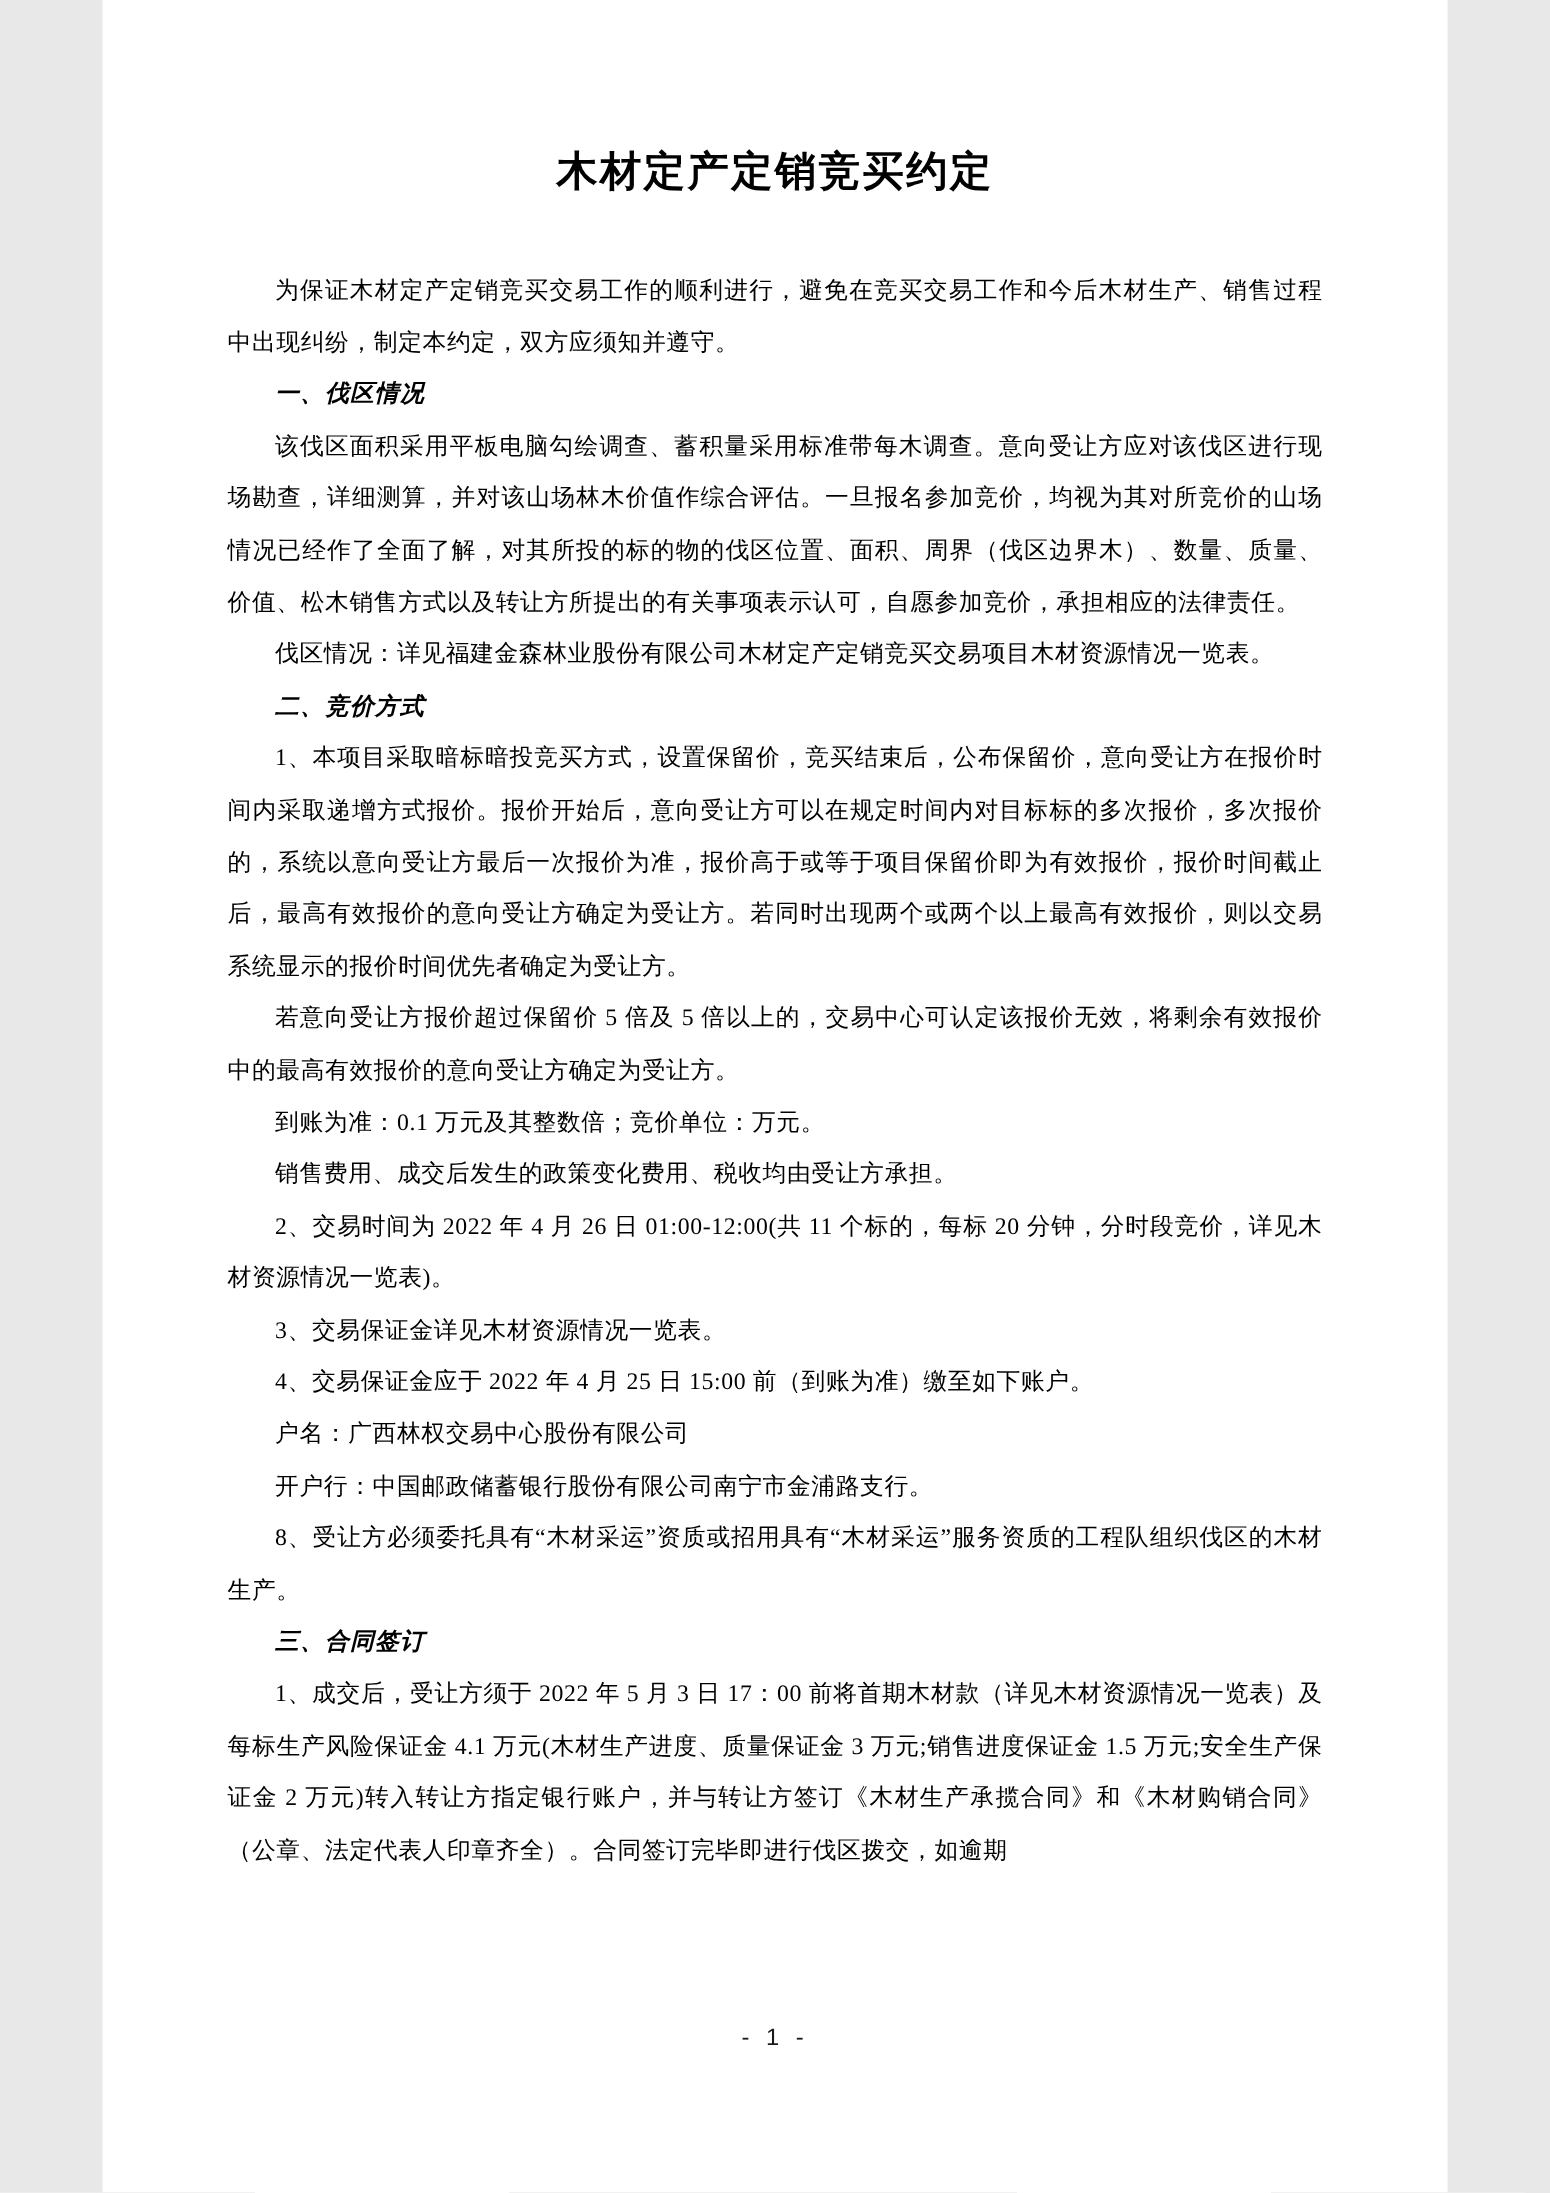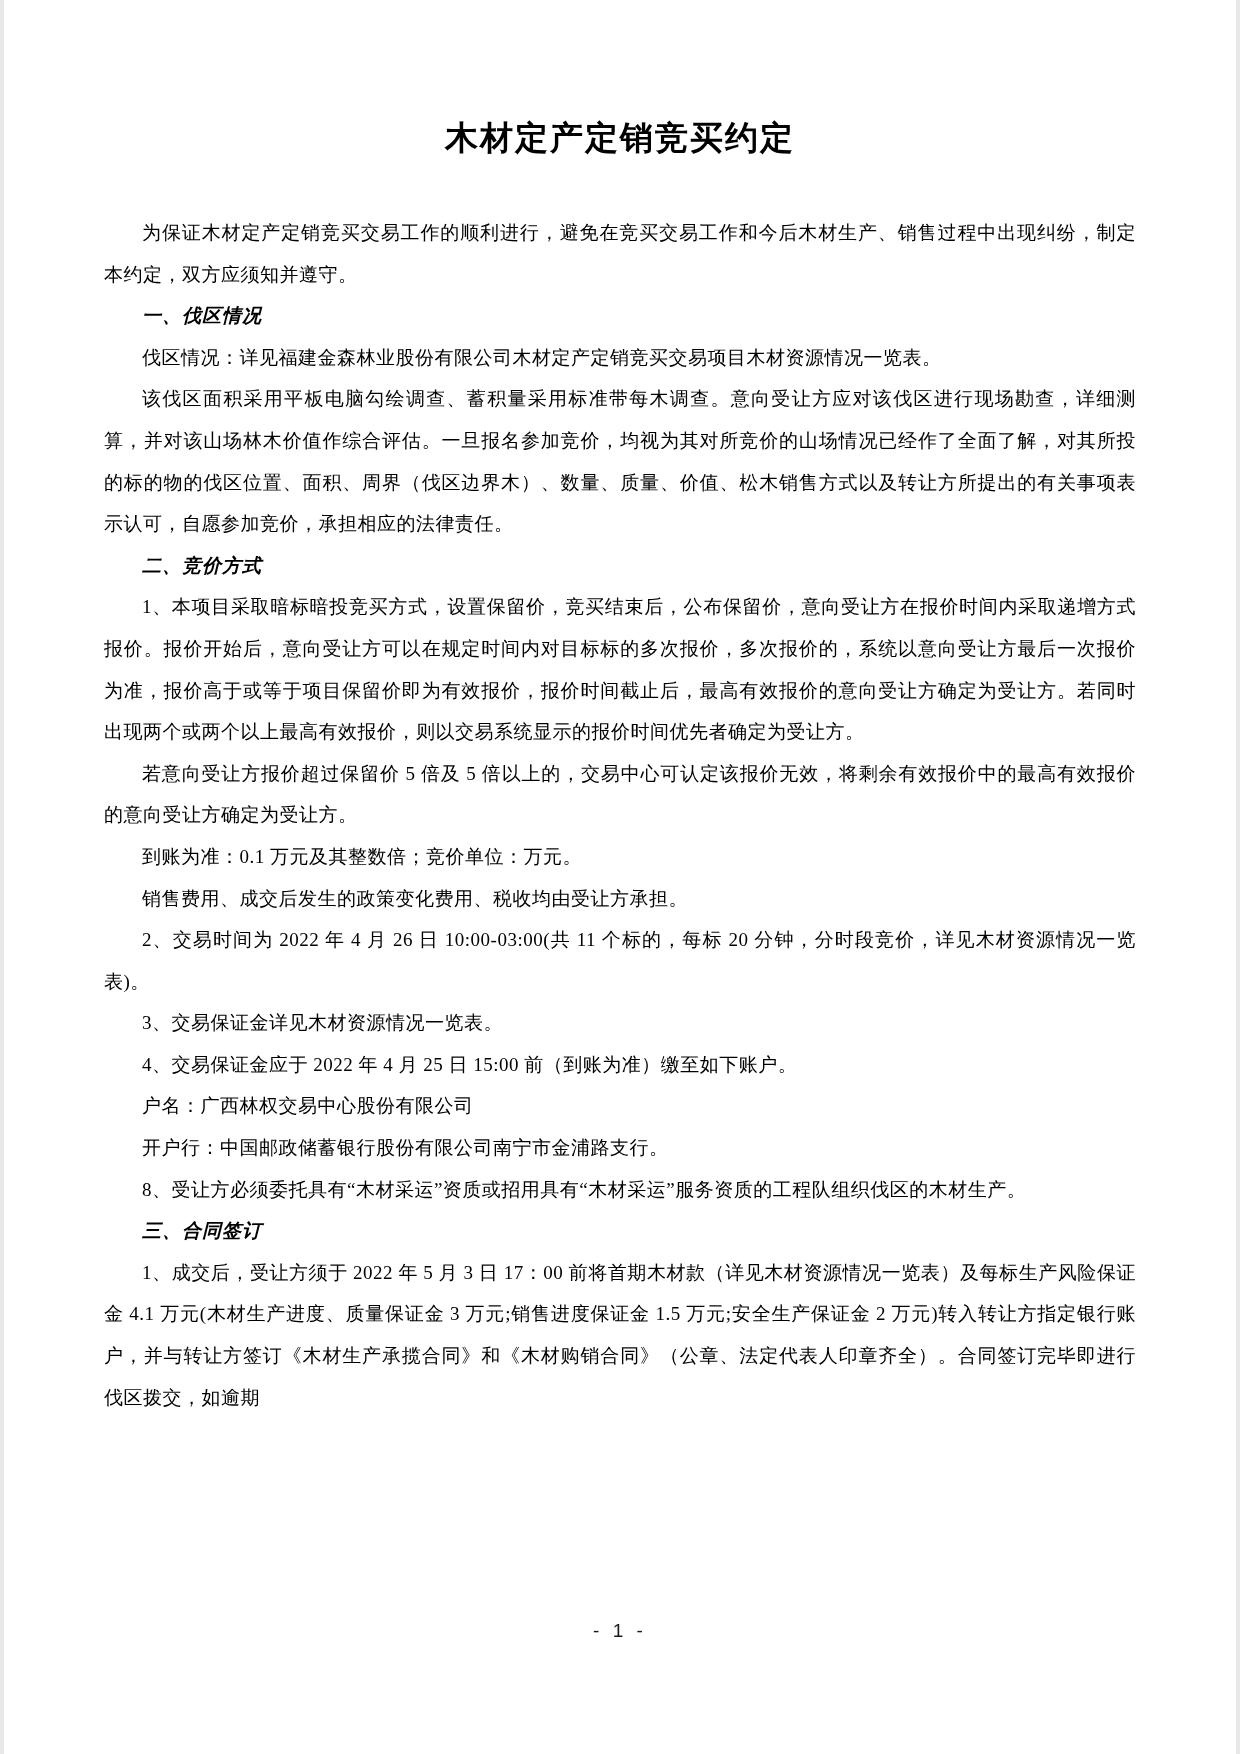--- a/index.html
+++ b/index.html
@@ -1,19 +1,19 @@
 <!DOCTYPE html>
 <html><head>
 <meta charset="utf-8">
 <style>
   * { margin: 0; padding: 0; box-sizing: border-box; }
   html, body { background: #e8e8e8; }
   .page {
     position: relative;
-    width: 1232px;
+    width: 1076px;
     height: 1754px;
     margin: 0 auto;
     background: #ffffff;
     color: #000000;
     font-family: "Liberation Serif", "DejaVu Serif", serif;
     overflow: hidden;
   }
   .content {
     padding: 118px 100px 0 100px;
   }
@@ -54,28 +54,28 @@
 </style>
 </head>
 <body>
 
 <div class="page">
   <div class="content">
     <h1 class="doc-title">木材定产定销竞买约定</h1>
     <div>
         <p class="para">为保证木材定产定销竞买交易工作的顺利进行，避免在竞买交易工作和今后木材生产、销售过程中出现纠纷，制定本约定，双方应须知并遵守。</p>
         <p class="para heading">一、伐区情况</p>
+        <p class="para">该伐区面积采用平板电脑勾绘调查、蓄积量采用标准带每木调查。意向受让方应对该伐区进行现场勘查，详细测算，并对该山场林木价值作综合评估。一旦报名参加竞价，均视为其对所竞价的山场情况已经作了全面了解，对其所投的标的物的伐区位置、面积、周界（伐区边界木）、数量、质量、价值、松木销售方式以及转让方所提出的有关事项表示认可，自愿参加竞价，承担相应的法律责任。</p>
         <p class="para">伐区情况：详见福建金森林业股份有限公司木材定产定销竞买交易项目木材资源情况一览表。</p>
-        <p class="para">该伐区面积采用平板电脑勾绘调查、蓄积量采用标准带每木调查。意向受让方应对该伐区进行现场勘查，详细测算，并对该山场林木价值作综合评估。一旦报名参加竞价，均视为其对所竞价的山场情况已经作了全面了解，对其所投的标的物的伐区位置、面积、周界（伐区边界木）、数量、质量、价值、松木销售方式以及转让方所提出的有关事项表示认可，自愿参加竞价，承担相应的法律责任。</p>
         <p class="para heading">二、竞价方式</p>
         <p class="para">1、本项目采取暗标暗投竞买方式，设置保留价，竞买结束后，公布保留价，意向受让方在报价时间内采取递增方式报价。报价开始后，意向受让方可以在规定时间内对目标标的多次报价，多次报价的，系统以意向受让方最后一次报价为准，报价高于或等于项目保留价即为有效报价，报价时间截止后，最高有效报价的意向受让方确定为受让方。若同时出现两个或两个以上最高有效报价，则以交易系统显示的报价时间优先者确定为受让方。</p>
         <p class="para">若意向受让方报价超过保留价 5 倍及 5 倍以上的，交易中心可认定该报价无效，将剩余有效报价中的最高有效报价的意向受让方确定为受让方。</p>
         <p class="para">到账为准：0.1 万元及其整数倍；竞价单位：万元。</p>
         <p class="para">销售费用、成交后发生的政策变化费用、税收均由受让方承担。</p>
-        <p class="para">2、交易时间为 2022 年 4 月 26 日 10:00-03:00(共 11 个标的，每标 20 分钟，分时段竞价，详见木材资源情况一览表)。</p>
+        <p class="para">2、交易时间为 2022 年 4 月 26 日 01:00-12:00(共 11 个标的，每标 20 分钟，分时段竞价，详见木材资源情况一览表)。</p>
         <p class="para">3、交易保证金详见木材资源情况一览表。</p>
         <p class="para">4、交易保证金应于 2022 年 4 月 25 日 15:00 前（到账为准）缴至如下账户。</p>
         <p class="para">户名：广西林权交易中心股份有限公司</p>
         <p class="para">开户行：中国邮政储蓄银行股份有限公司南宁市金浦路支行。</p>
         <p class="para">8、受让方必须委托具有“木材采运”资质或招用具有“木材采运”服务资质的工程队组织伐区的木材生产。</p>
         <p class="para heading">三、合同签订</p>
         <p class="para">1、成交后，受让方须于 2022 年 5 月 3 日 17：00 前将首期木材款（详见木材资源情况一览表）及每标生产风险保证金 4.1 万元(木材生产进度、质量保证金 3 万元;销售进度保证金 1.5 万元;安全生产保证金 2 万元)转入转让方指定银行账户，并与转让方签订《木材生产承揽合同》和《木材购销合同》（公章、法定代表人印章齐全）。合同签订完毕即进行伐区拨交，如逾期</p>
       </div>
   </div>
   <div class="page-footer">- 1 -</div>

